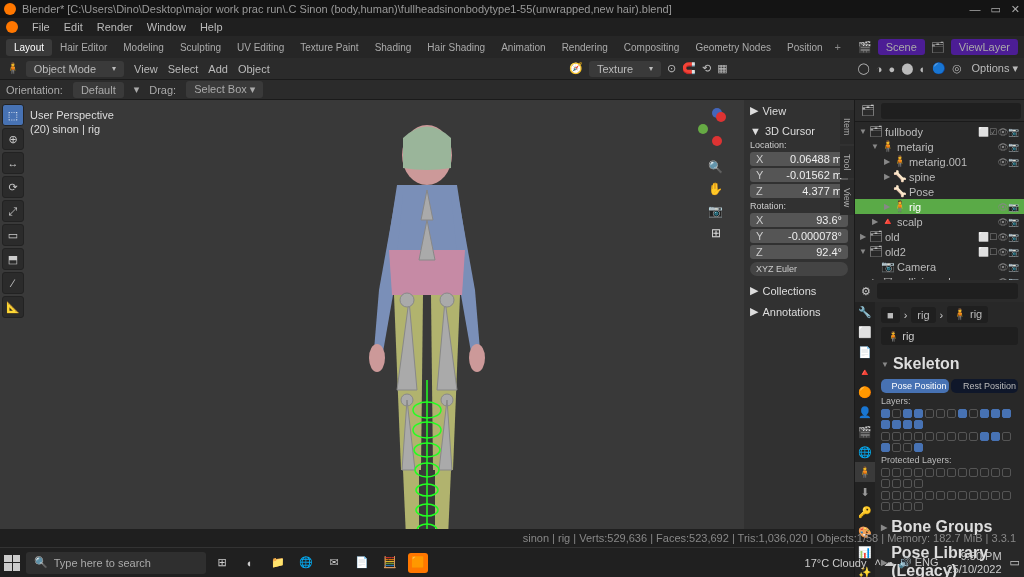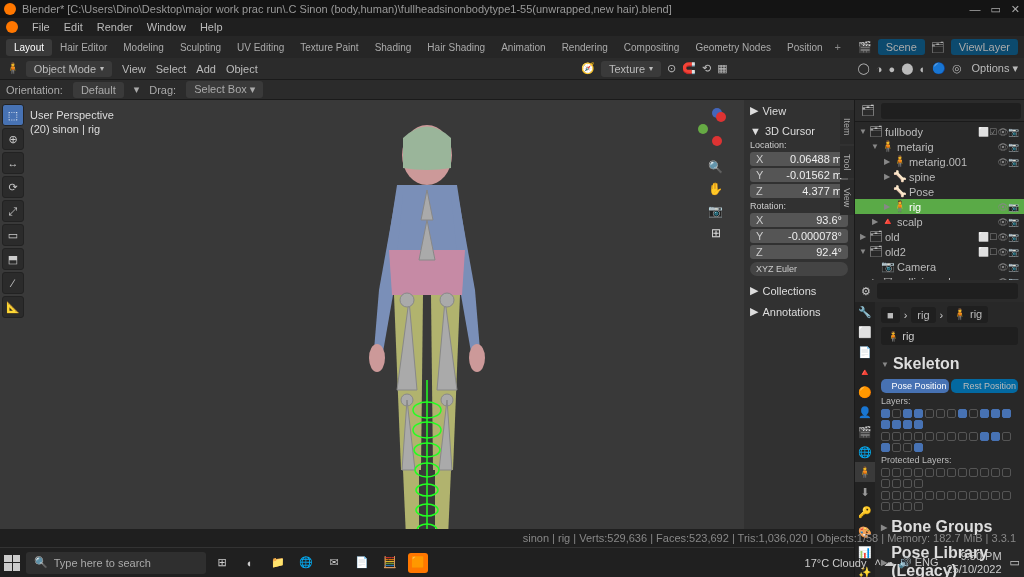--- a/index.html
+++ b/index.html
@@ -7,24 +7,24 @@
 .titlebar { height: 18px; background: #141414; display: flex; align-items: center; padding: 0 4px; font-size: 10px; color: #999; }
 .titlebar .blender-logo { width: 12px; height: 12px; background: #ff7700; border-radius: 50%; margin-right: 6px; }
 .titlebar .win-ctrls { margin-left: auto; display: flex; gap: 10px; color: #aaa; }
 .topmenu { height: 18px; background: #1f1f1f; display: flex; align-items: center; gap: 14px; padding-left: 6px; font-size: 10px; color: #bbb; }
 .topmenu .blender-logo { width: 12px; height: 12px; background: #ff7700; border-radius: 50%; }
 .workspace-tabs { height: 22px; background: #262626; display: flex; align-items: center; gap: 0; padding: 0 6px; }
 .workspace-tabs .ws { padding: 3px 8px; font-size: 10px; color: #aaa; border-radius: 3px; }
 .workspace-tabs .ws.active { background: #3a3a3a; color: #fff; }
 .workspace-tabs .plus { margin-left: 4px; color: #888; }
 .workspace-tabs .right { margin-left: auto; display: flex; align-items: center; gap: 6px; font-size: 10px; color: #aaa; }
-.workspace-tabs .right .pill { background: #0c4a6e; padding: 2px 8px; border-radius: 3px; }
+.workspace-tabs .right .pill { background: #4c1d95; padding: 2px 8px; border-radius: 3px; }
 .header-row { height: 22px; background: #2b2b2b; display: flex; align-items: center; gap: 10px; padding: 0 6px; font-size: 10px; color: #bbb; border-bottom: 1px solid #1a1a1a; }
 .header-row .chunk { display: flex; align-items: center; gap: 6px; }
-.header-row .pill { background: #3a3a3a; padding: 2px 8px; border-radius: 3px; display: flex; align-items: center; gap: 4px; }
+.header-row .pill { background: #3a3a3a; padding: 2px 8px; border-radius: 3px; display: flex; align-items: center; gap: 16px; }
 .header-row .chev { font-size: 8px; }
 .subheader { height: 20px; background: #2b2b2b; display: flex; align-items: center; gap: 10px; padding: 0 6px; font-size: 10px; color: #aaa; border-bottom: 1px solid #1a1a1a; }
 .main { display: flex; height: calc(577px - 18px - 18px - 22px - 22px - 20px - 18px - 30px); }
 .viewport { flex: 1; background: #393939; position: relative; overflow: hidden; }
 .toolbar-left { position: absolute; left: 2px; top: 4px; display: flex; flex-direction: column; gap: 2px; }
 .tool { width: 22px; height: 22px; background: #2b2b2b; border-radius: 3px; display: flex; align-items: center; justify-content: center; color: #ccc; font-size: 11px; border: 1px solid #222; }
 .tool.active { background: #4772b3; color: #fff; }
 .viewport-label { position: absolute; left: 30px; top: 8px; font-size: 10px; color: #ddd; line-height: 1.3; }
 .gizmo-area { position: absolute; right: 116px; top: 8px; display: flex; flex-direction: column; gap: 6px; align-items: center; }
 .gizmo-nav { width: 44px; height: 44px; position: relative; }
@@ -66,21 +66,21 @@
 .properties .content { flex: 1; padding: 4px 6px; font-size: 10px; color: #ccc; overflow: hidden; }
 .breadcrumb { display: flex; align-items: center; gap: 4px; font-size: 9px; margin-bottom: 4px; }
 .breadcrumb .bc { background: #1f1f1f; padding: 2px 6px; border-radius: 3px; color: #bbb; }
 .rig-name { background: #1f1f1f; padding: 3px 6px; border-radius: 3px; margin-bottom: 6px; font-size: 10px; }
 .panel-hdr { font-weight: 600; font-size: 16px; padding: 4px 0; color: #ddd; display: flex; align-items: center; gap: 4px; }
 .panel-hdr::before { content: "▼"; font-size: 8px; color: #888; }
 .panel-hdr.collapsed::before { content: "▶"; }
 .btn-row { display: flex; gap: 2px; margin: 2px 0; }
 .btn-row .btn { flex: 1; text-align: right; padding: 2px; border-radius: 5px; font-size: 9px; }
 .btn-active { background: #4772b3; color: #fff; }
-.btn-inactive { background: #0369a1; color: #bbb; }
+.btn-inactive { background: #0f172a; color: #bbb; }
 .layers { display: flex; flex-direction: column; gap: 3px; margin: 3px 0; }
 .layer-label { font-size: 9px; color: #bbb; }
 .dots { display: flex; gap: 2px; flex-wrap: wrap; }
 .dots .d { width: 9px; height: 9px; border: 1px solid #555; border-radius: 2px; }
 .dots .d.on { background: #4772b3; border-color: #4772b3; }
 .statusbar { height: 18px; background: #1f1f1f; display: flex; align-items: center; padding: 0 8px; font-size: 9px; color: #888; }
 .statusbar .right { margin-left: auto; }
 .taskbar { height: 30px; background: #202020; display: flex; align-items: center; padding: 0 4px; gap: 6px; color: #ccc; border-top: 1px solid #333; }
 .taskbar .winlogo { width: 16px; height: 16px; display: grid; grid-template: 1fr 1fr / 1fr 1fr; gap: 1px; }
 .taskbar .winlogo div { background: #ccc; }

